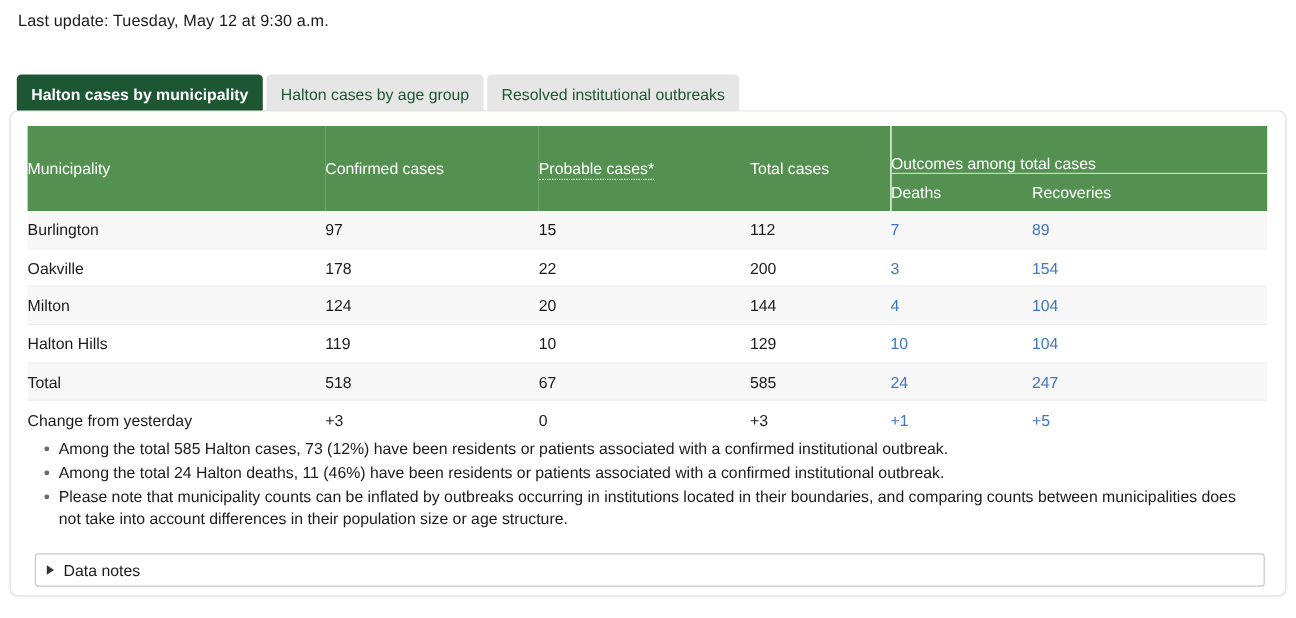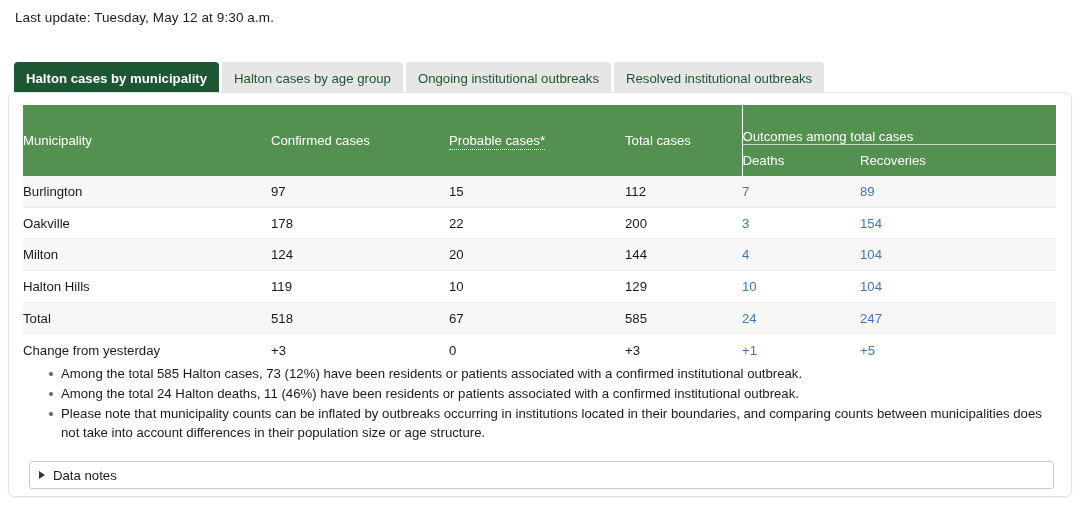--- a/index.html
+++ b/index.html
@@ -110,21 +110,21 @@
     border-bottom: 1px solid #eeeeee;
   }
   tbody tr:nth-child(odd) td { background: #f7f7f7; }
   tbody tr:nth-child(even) td { background: #ffffff; }
   tbody tr:last-child td { border-bottom: none; }
   td.link-cell { color: #3f76bd; }
 
   
   ul.notes {
     position: absolute;
-    left: 16px; top: 272px;
+    left: 4px; top: 272px;
     width: 1030px;
     margin: 0;
     padding: 0 0 0 24px;
     list-style: none;
   }
   ul.notes li {
     position: relative;
     font-size: 13.2px;
     line-height: 18.2px;
     color: #1b1b1b;
@@ -165,21 +165,20 @@
 </head>
 <body>
 
 <div id="root">
 
   <div class="last-update">Last update: Tuesday, May 12 at 9:30 a.m.</div>
 
   <div class="tabs">
     <div class="tab active">Halton cases by municipality</div>
     <div class="tab">Halton cases by age group</div>
-    <div class="tab">Ongoing institutional outbreaks</div>
     <div class="tab">Resolved institutional outbreaks</div>
   </div>
 
   <div class="card">
 
     <table class="cases">
       <colgroup>
         <col style="width:248px">
         <col style="width:178px">
         <col style="width:176px">

